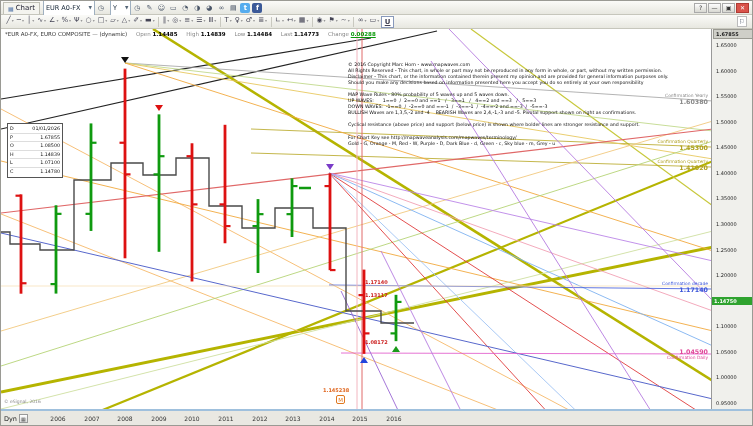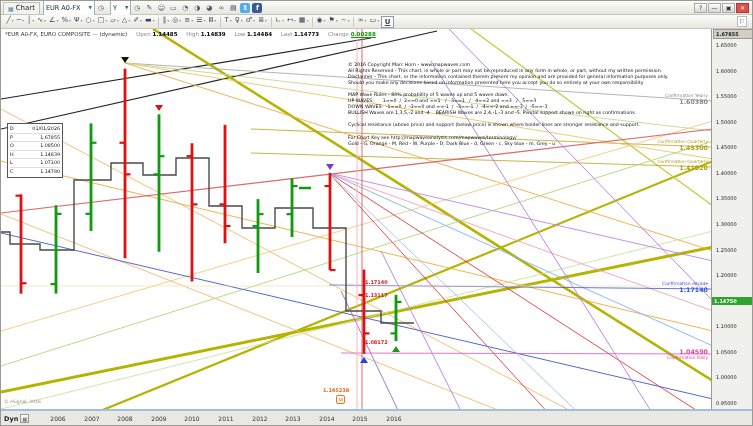--- a/index.html
+++ b/index.html
@@ -40,21 +40,21 @@
   #pivot{position:absolute;font-size:5px;font-weight:bold;}
   #balloon{position:absolute;width:9px;height:9px;border:1px solid #e0771e;border-radius:2px;color:#e0771e;font-size:5.5px;text-align:center;line-height:8px;background:#fff;}
   #credit{position:absolute;left:3px;top:370px;font-size:4.5px;color:#888;}
   
   #axis{position:absolute;top:0;left:710px;width:43px;height:380px;background:#f0f0ec;border-left:1px solid #999;font-size:5px;color:#222;}
   .tick{position:absolute;left:4px;white-space:nowrap;}
   #topbox{position:absolute;top:0;left:1px;right:1px;background:#cfcfc8;border:1px solid #9a9a92;font-weight:bold;padding:1px 2px;}
   #lastbox{position:absolute;left:0;right:1px;color:#fff;font-weight:bold;padding:1px 2px;}
   
   #timebar{position:absolute;top:408px;left:0;width:753px;height:18px;background:#e9e8e2;border-top:2px solid #9fc0dd;font-size:6px;color:#333;}
-  #dyn{position:absolute;left:3px;top:3px;display:flex;gap:2px;align-items:center;font-size:6.5px;font-weight:bold;color:#222;}
+  #dyn{position:absolute;left:3px;top:3px;display:flex;gap:2px;align-items:center;font-size:6.5px;font-weight:normal;color:#222;}
   #dyn .mini{width:9px;height:9px;border:1px solid #999;background:linear-gradient(#fff,#ddd);font-size:5px;text-align:center;line-height:8px;color:#555;}
   .year{position:absolute;top:4px;transform:translateX(-50%);}
 </style>
 </head>
 <body>
 
 <div id="win">
 
   <div id="titlebar" class="row">
     <div class="tab">

